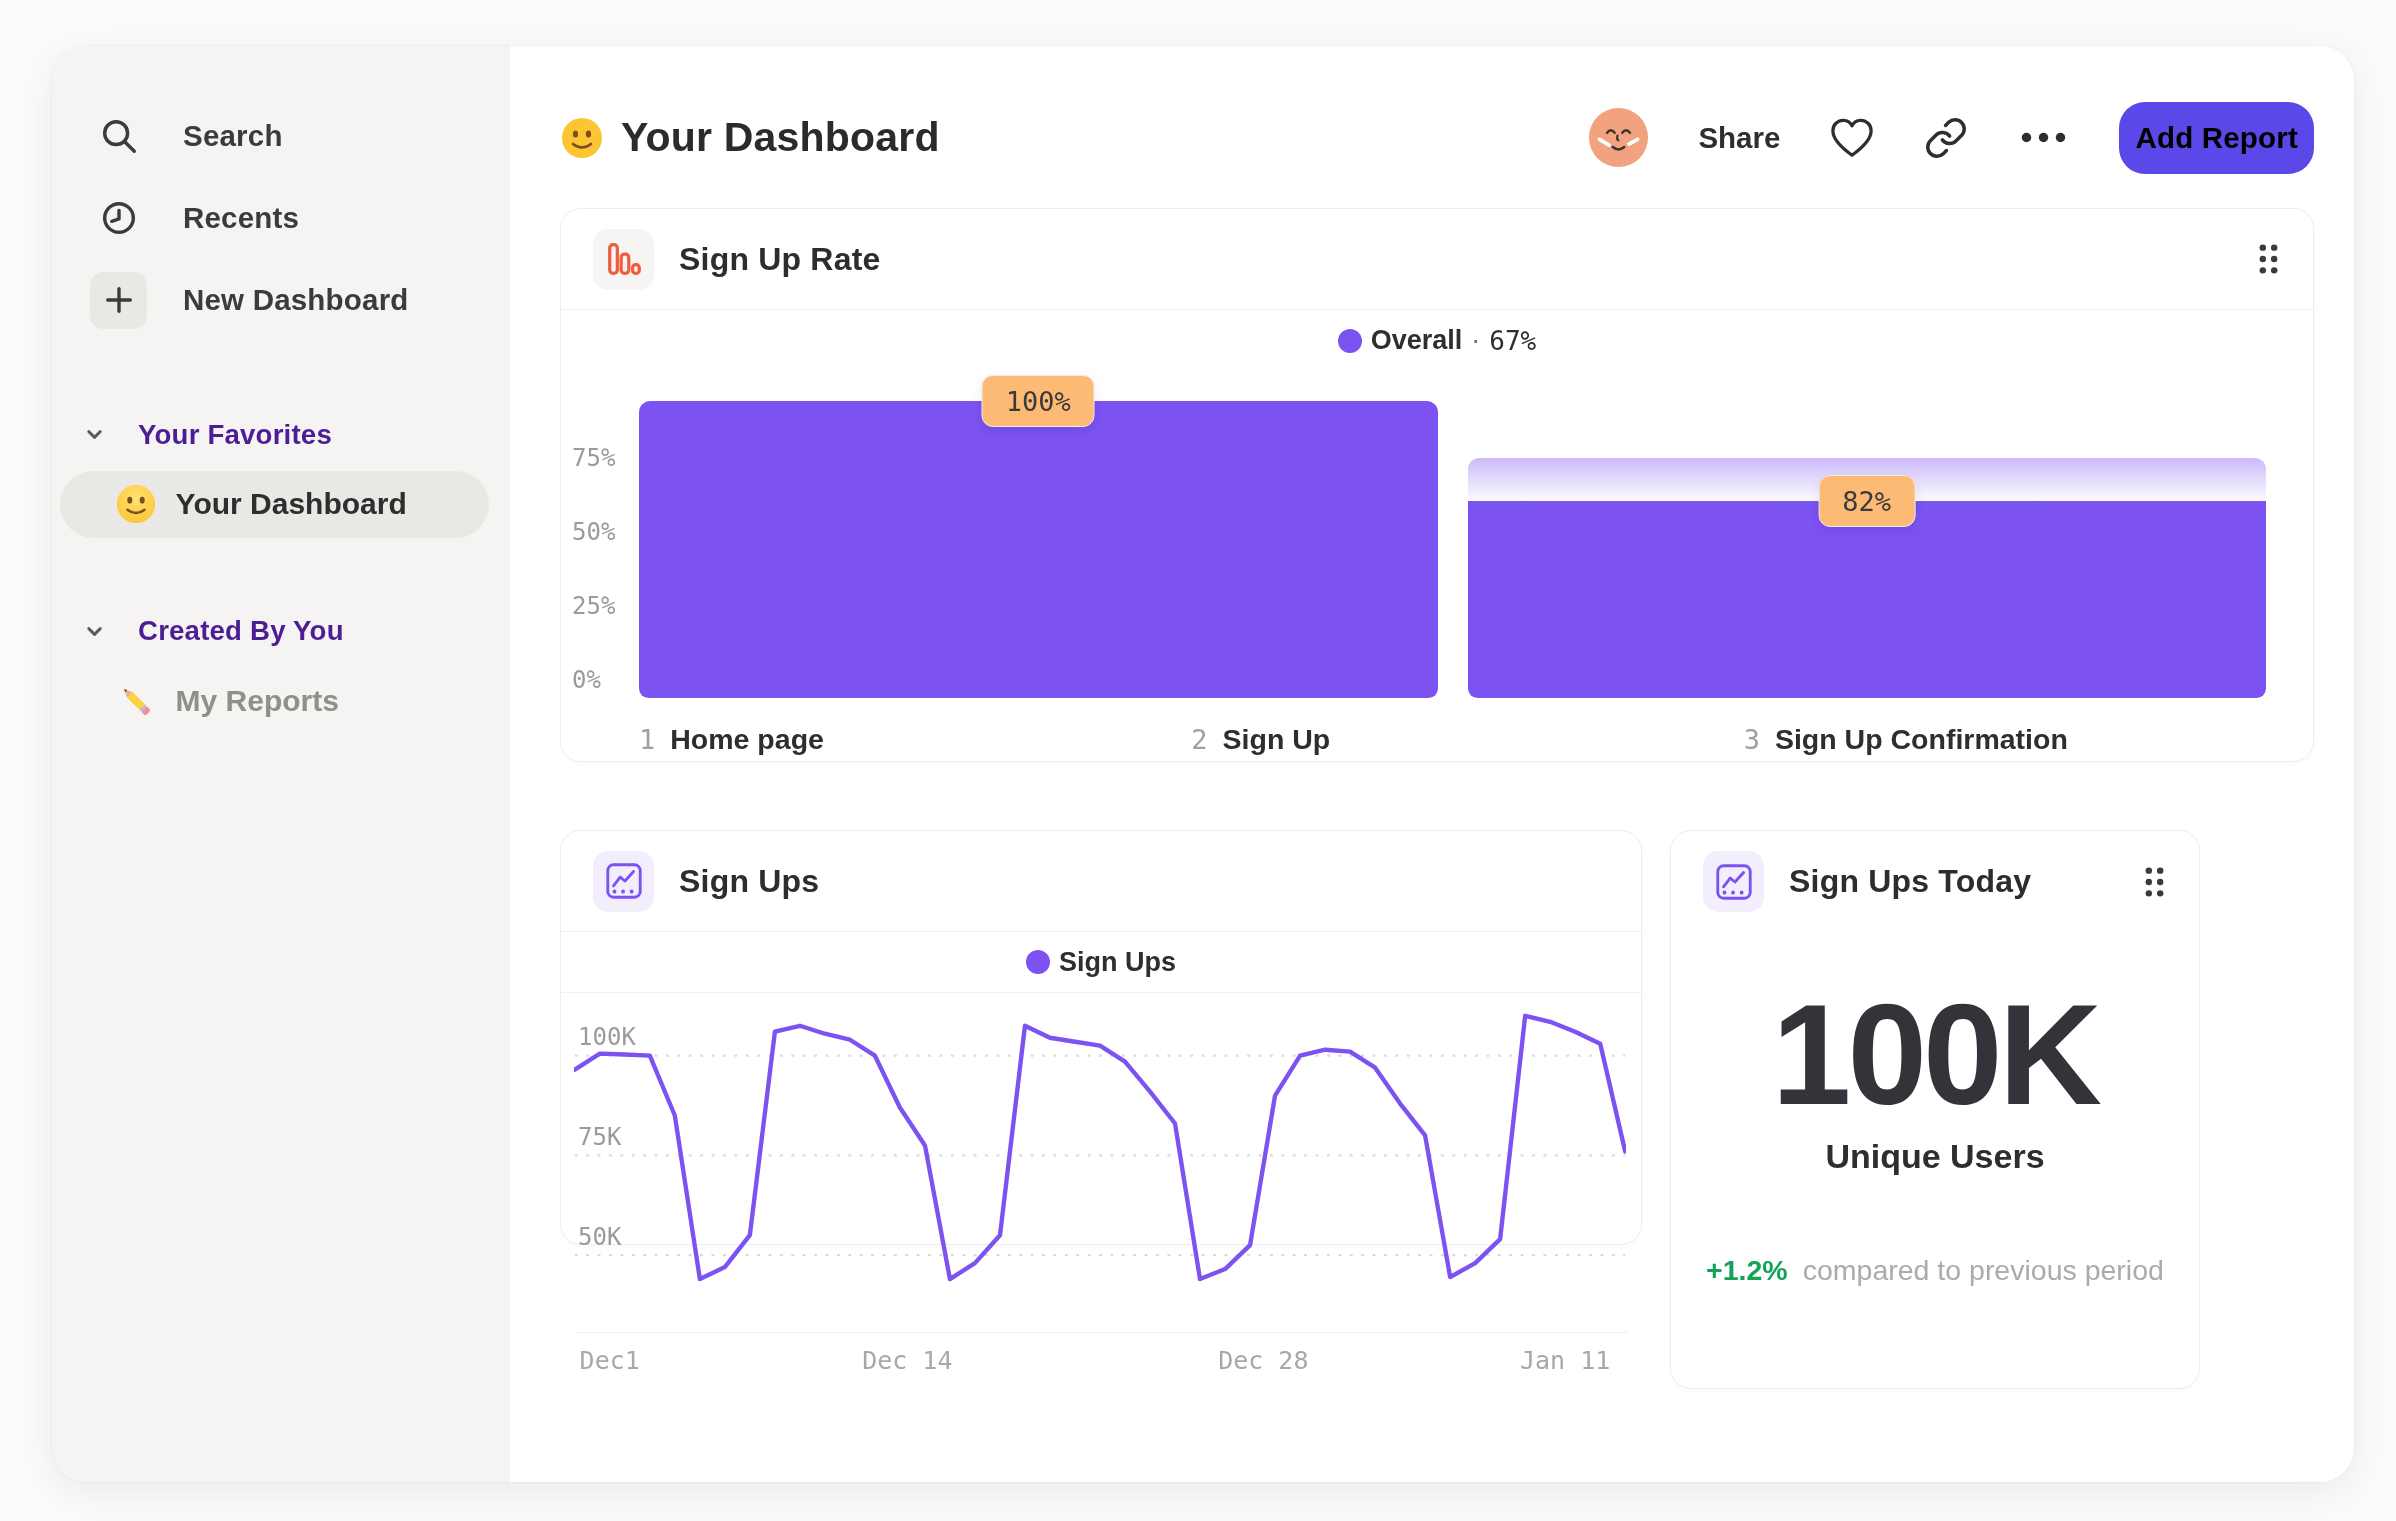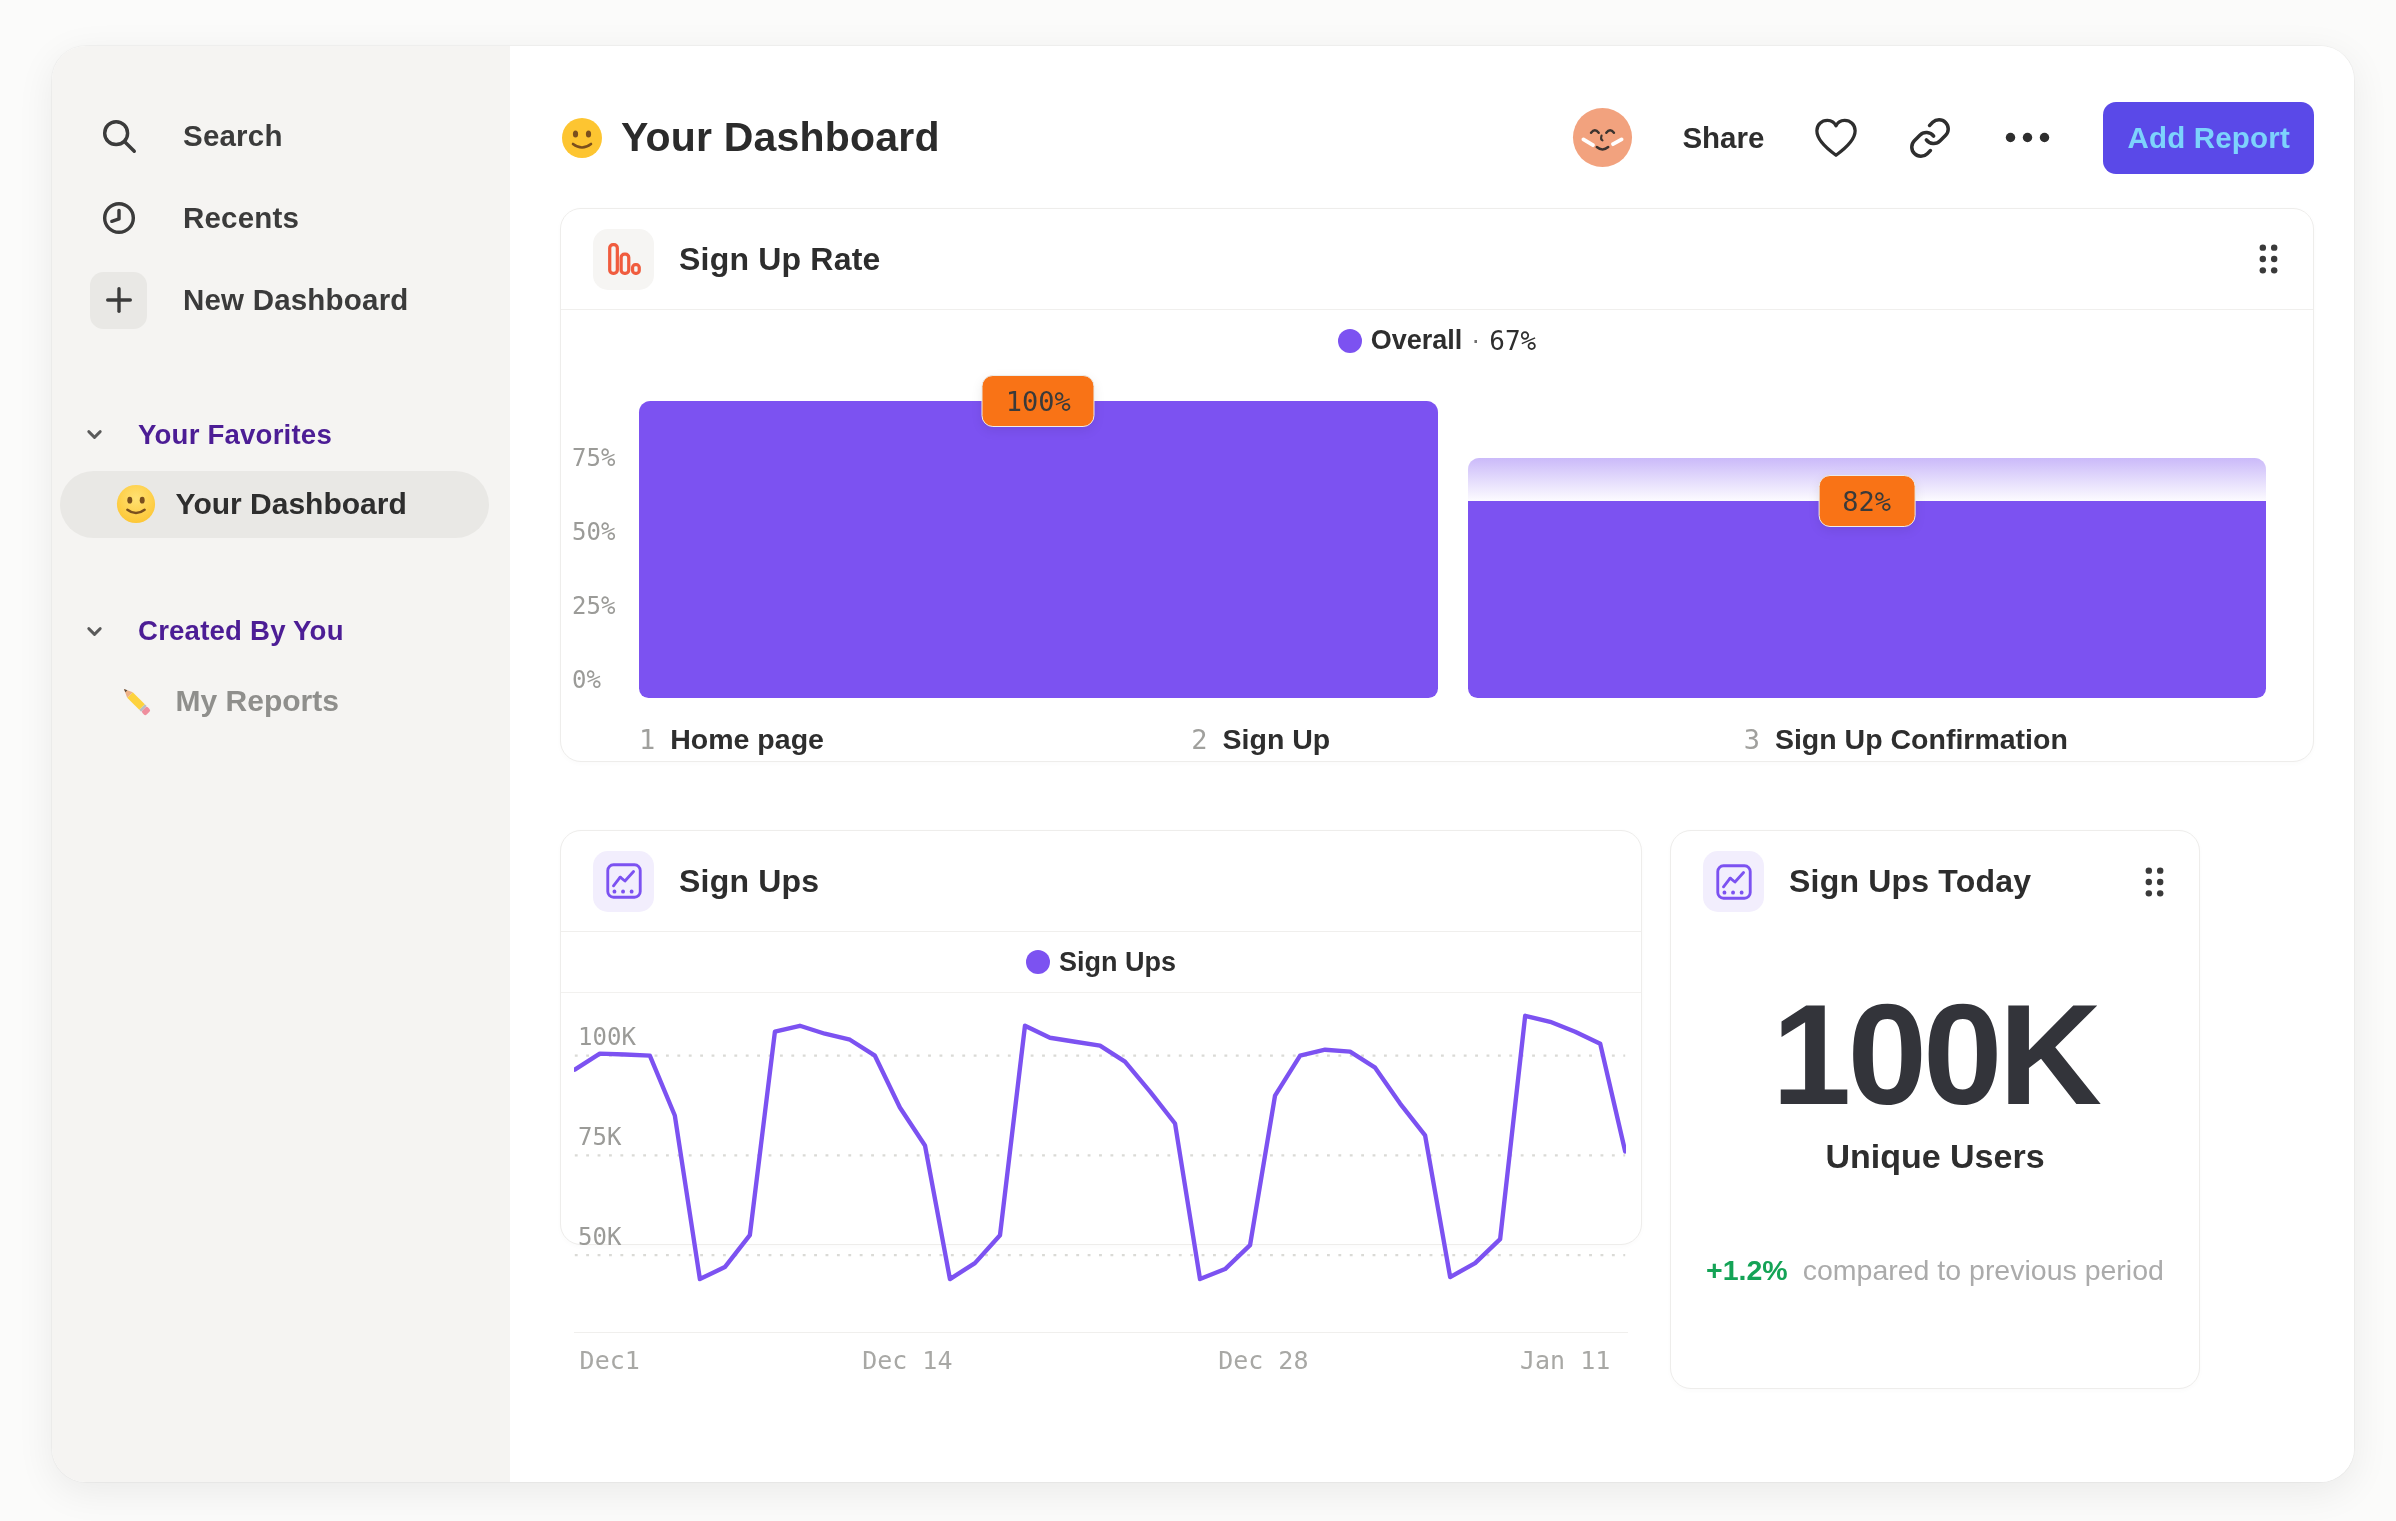--- a/index.html
+++ b/index.html
@@ -54,22 +54,22 @@
   }
   .title-wrap { display:flex; align-items:center; gap:17px; }
   .title-wrap .emoji { width:44px; height:44px; }
   .page-title { font-size:41px; font-weight:700; color:#2b2b2b; letter-spacing:0.2px; }
 
   .header-actions { display:flex; align-items:center; gap:49px; }
   .avatar { width:61px; height:61px; border-radius:50%; cursor:pointer; }
   .share-btn { font-size:29.5px; font-weight:700; color:#2e2e2e; cursor:pointer; }
   .icon-btn { display:flex; align-items:center; justify-content:center; cursor:pointer; }
   .add-report {
-    height:72px; padding:0 24px; border:none; border-radius:13px;
-    background:var(--button,#5a49e8); color:#7dd3fc; font-size:29.5px; font-weight:700;
+    height:72px; padding:0 16px; border:none; border-radius:26px;
+    background:var(--button,#5a49e8); color:#000000; font-size:29.5px; font-weight:700;
     font-family:inherit; cursor:pointer; letter-spacing:0.2px;
   }
 
   
   .card {
     position:absolute; background:#fff; border:1.9px solid #eeedeb; border-radius:21px;
     box-shadow:0 1.9px 5.7px rgba(0,0,0,.02);
   }
   .card-head { display:flex; align-items:center; height:101px; padding:0 32px; }
   .card-head.rule { border-bottom:1.9px solid #f0efed; }
@@ -91,21 +91,21 @@
   .funnel-plot { position:relative; margin:30px 47px 0 78px; height:297px; }
   .funnel-ylabels span { position:absolute; left:-67px; font-size:24px; color:#9b9b98; }
   .funnel-bars { position:absolute; inset:0; display:flex; gap:30px; }
   .fcol { position:relative; flex:1; height:100%; }
   .fghost { position:absolute; left:0; right:0; border-radius:11.4px 11.4px 0 0;
             background:linear-gradient(180deg, rgba(124,82,241,.40) 0%, rgba(124,82,241,.02) 100%); }
   .fsolid { position:absolute; left:0; right:0; bottom:0; background:var(--accent,#7c52f1); border-radius:0 0 9.5px 9.5px; }
   .fsolid.top-round { border-radius:11.4px 11.4px 9.5px 9.5px; }
   .ftip {
     position:absolute; left:50%; transform:translate(-50%,50%);
-    background:#f97316; border:1.9px solid #ececea; border-radius:11.4px;
+    background:#fdba74; border:1.9px solid #ececea; border-radius:11.4px;
     box-shadow:0 3.8px 11.4px rgba(0,0,0,.08);
     padding:9.5px 23px; font-size:27px; color:#3a3a3a; white-space:nowrap; z-index:2;
   }
   .funnel-labels { display:flex; gap:30px; margin:25px 47px 0 78px; }
   .flabel { flex:1; display:flex; align-items:baseline; gap:15px; }
   .flabel .num { font-size:27px; color:#a0a09d; }
   .flabel .name { font-size:28.5px; font-weight:700; color:#2e2e2e; }
 
   
   #line-card { left:50px; top:784px; width:1082px; height:415px; }

